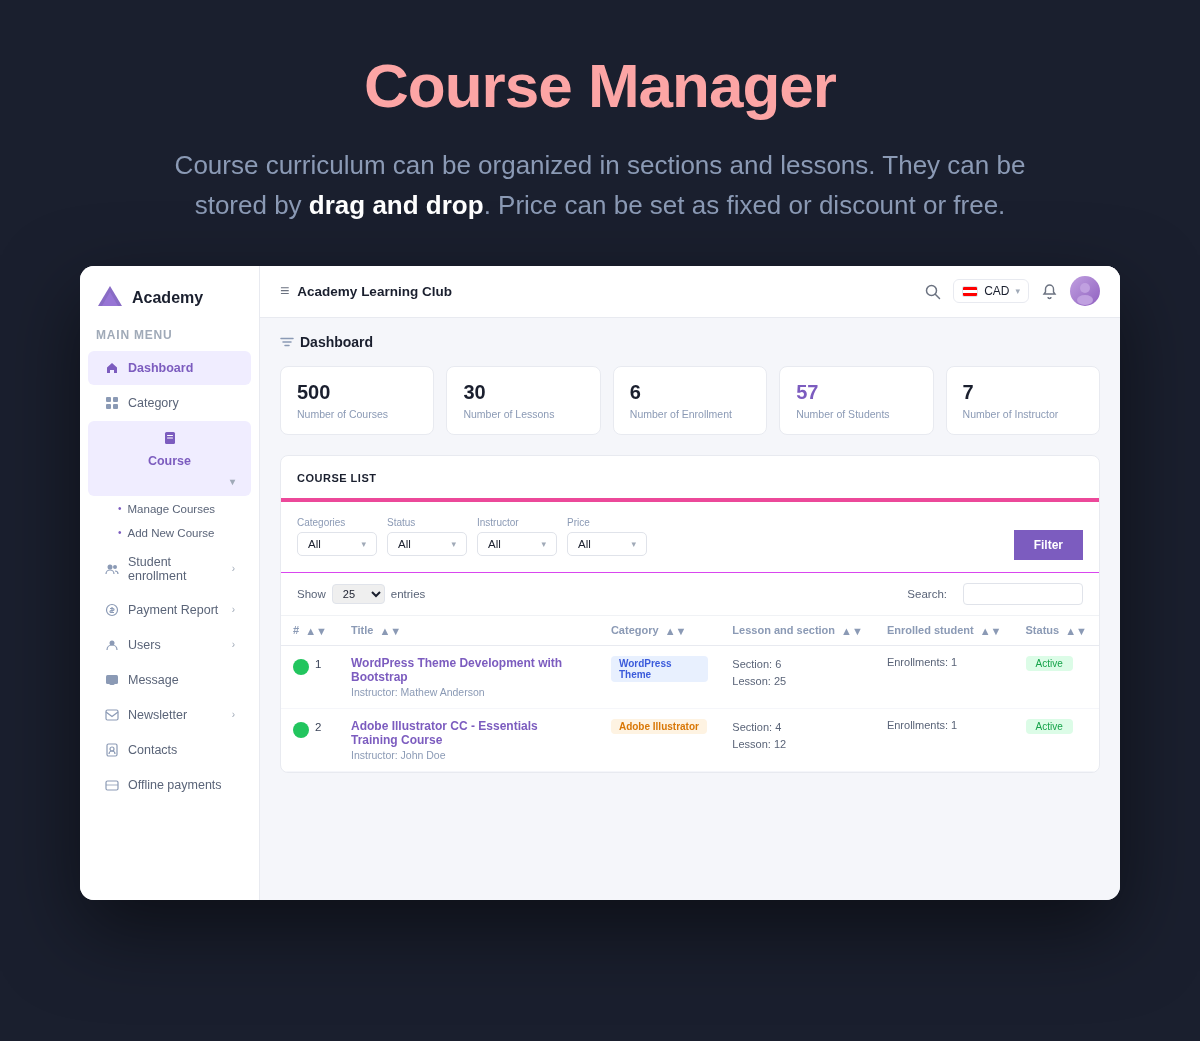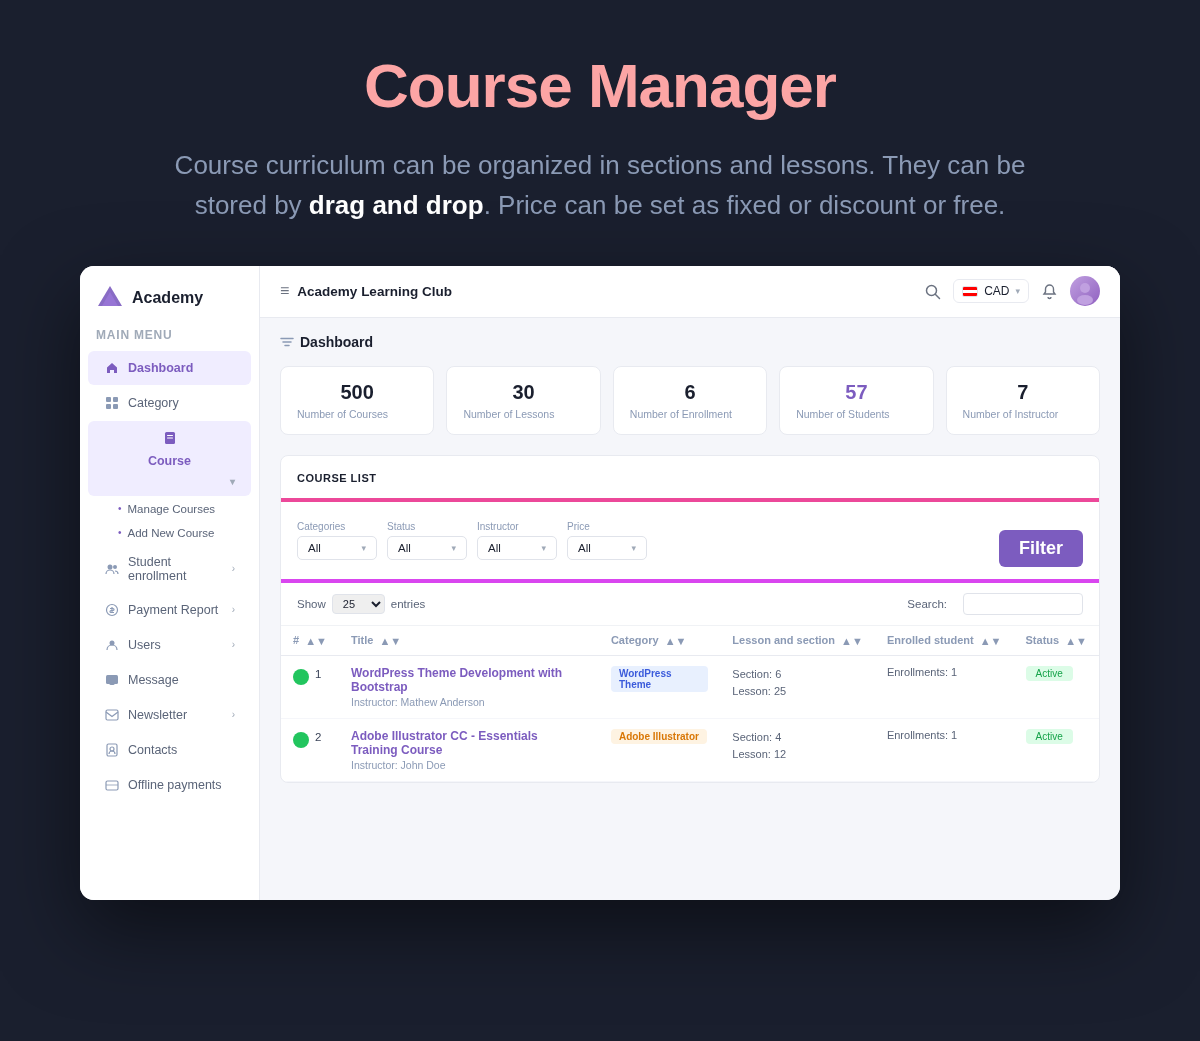--- a/index.html
+++ b/index.html
@@ -230,21 +230,20 @@
       background: #ffffff;
       border-radius: 8px;
       padding: 14px 16px;
       border: 1px solid #e8eaf0;
     }
     .stat-value {
       font-size: 20px;
       font-weight: 700;
       color: #1a1f2e;
       margin-bottom: 4px;
-      text-align: center;
     }
     .stat-value.highlight { color: #7c5cbf; }
     .stat-label {
       font-size: 10.5px;
       color: #8b9ab5;
     }
 
     
     .course-list-section {
       background: #ffffff;
@@ -263,21 +262,21 @@
       letter-spacing: 0.5px;
       text-transform: uppercase;
     }
 
     
     .filters-row {
       display: flex;
       align-items: center;
       gap: 10px;
       padding: 12px 16px;
-      border-bottom: 4px solid #d946ef;
+      border-bottom: 1px solid #d946ef;
     }
     .filter-group {
       display: flex;
       flex-direction: column;
       gap: 4px;
     }
     .filter-label {
       font-size: 10px;
       color: #8b9ab5;
       font-weight: 500;
@@ -295,23 +294,23 @@
       min-width: 80px;
       background: #fff;
     }
     .filter-select-chevron { color: #a0aab8; font-size: 9px; margin-left: auto; }
     .filter-btn {
       margin-left: auto;
       margin-top: 16px;
       background: #7c5cbf;
       color: #fff;
       border: none;
-      border-radius: 6px;
+      border-radius: 0;
       padding: 8px 20px;
-      font-size: 18px;
+      font-size: 12px;
       font-weight: 600;
       cursor: pointer;
     }
 
     
     .table-controls {
       display: flex;
       align-items: center;
       padding: 10px 16px;
       border-bottom: 1px solid #f0f2f5;

